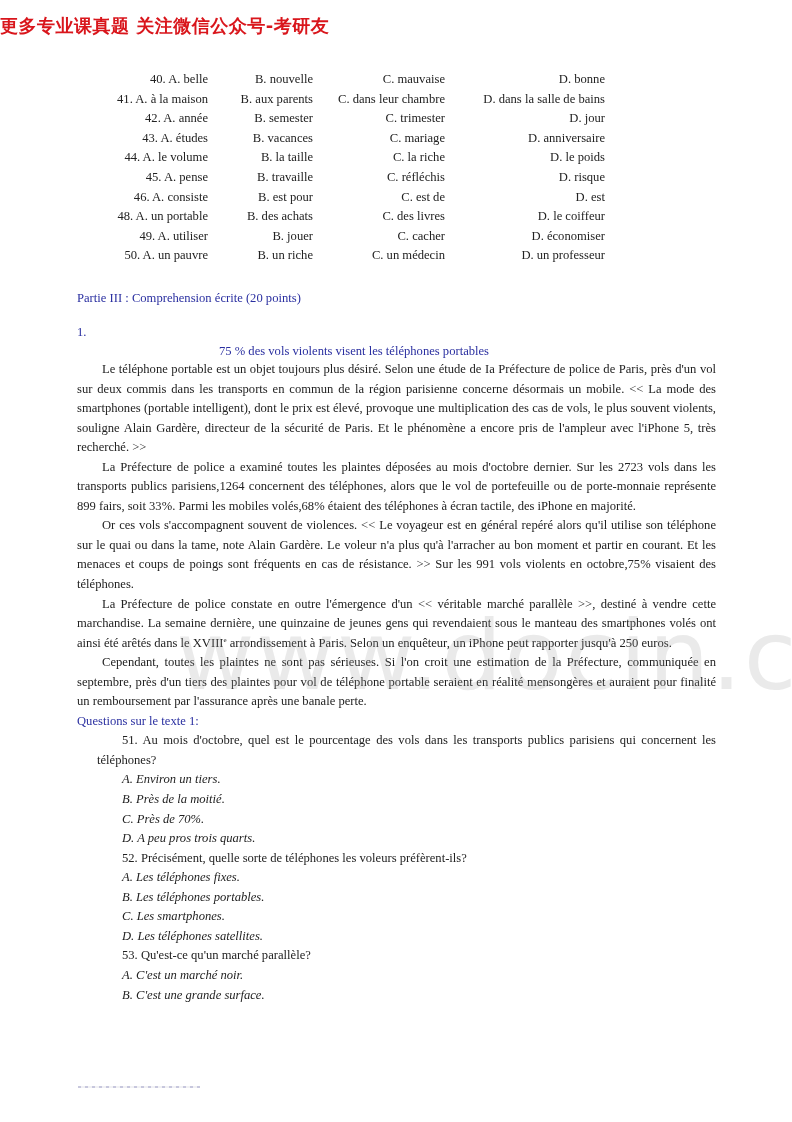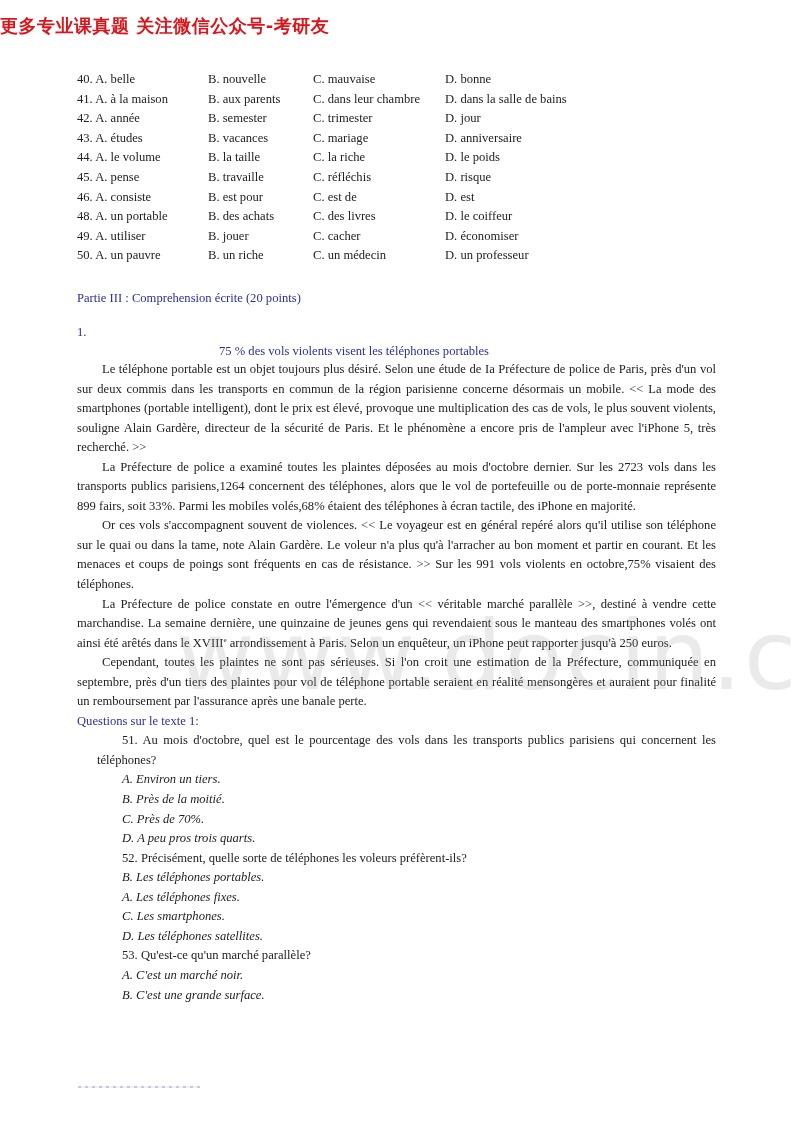--- a/index.html
+++ b/index.html
@@ -3,21 +3,21 @@
 <meta charset="utf-8">
 <style>
   html, body { margin: 0; padding: 0; background: #ffffff; }
   body { width: 792px; height: 1122px; position: relative; overflow: hidden;
          font-family: "Liberation Serif", "DejaVu Serif", serif; color: #222; }
   .banner { position: absolute; top: 14px; left: 0; width: 792px; 
             font-family: "DejaVu Sans", "Liberation Sans", sans-serif; font-weight: bold;
             font-size: 18px; color: #d9161c; letter-spacing: 0.5px; }
   .opts { position: absolute; top: 70px; left: 77px; font-size: 12.6px; line-height: 19.6px; }
   .opt-row { display: flex; height: 19.6px; }
-  .opt-row span { white-space: nowrap; }
+  .opt-row span { white-space: nowrap; text-align: right; }
   .c0 { width: 131px; } .c1 { width: 105px; } .c2 { width: 132px; } .c3 { width: 160px; }
   .blue { color: #2a2fa0; }
   .sec-title { position: absolute; top: 291px; left: 77px; font-size: 12.6px; }
   .sec-num { position: absolute; top: 325px; left: 77px; font-size: 12.6px; }
   .art-title { position: absolute; top: 344px; left: 0; width: 708px; text-align: center; font-size: 12.6px; }
   .body-text { position: absolute; top: 360px; left: 77px; width: 639px; font-size: 12.6px;
                line-height: 19.55px; text-align: justify; }
   .body-text p { margin: 0; text-indent: 25px; }
   .q-head { margin: 0; text-indent: 0 !important; }
   .q { margin: 0; padding-left: 20px; text-indent: -20px; text-align: justify; }
@@ -112,22 +112,22 @@
 
   <div>
     <p class="q">51. Au mois d'octobre, quel est le pourcentage des vols dans les transports publics parisiens qui concernent les téléphones?</p>
     <p class="q-opt">A. Environ un tiers.</p>
     <p class="q-opt">B. Près de la moitié.</p>
     <p class="q-opt">C. Près de 70%.</p>
     <p class="q-opt">D. A peu pros trois quarts.</p>
   </div>
   <div>
     <p class="q">52. Précisément, quelle sorte de téléphones les voleurs préfèrent-ils?</p>
+    <p class="q-opt">A. Les téléphones fixes.</p>
     <p class="q-opt">B. Les téléphones portables.</p>
-    <p class="q-opt">A. Les téléphones fixes.</p>
     <p class="q-opt">C. Les smartphones.</p>
     <p class="q-opt">D. Les téléphones satellites.</p>
   </div>
   <div>
     <p class="q">53. Qu'est-ce qu'un marché parallèle?</p>
     <p class="q-opt">A. C'est un marché noir.</p>
     <p class="q-opt">B. C'est une grande surface.</p>
   </div>
 </div>
 

